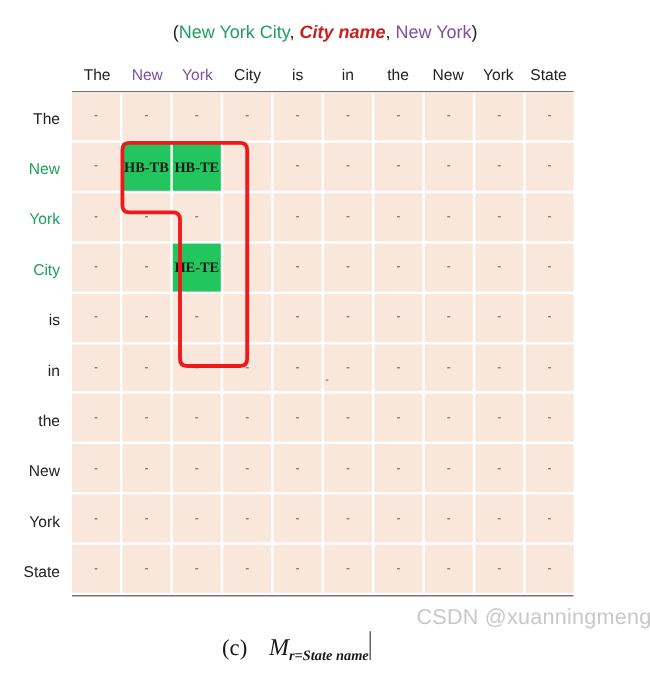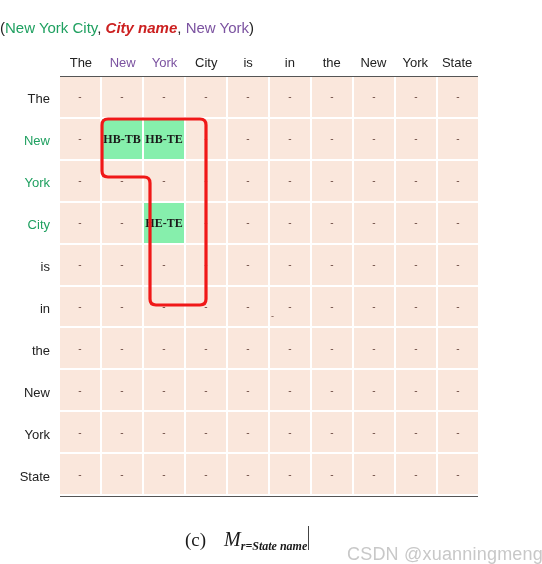--- a/index.html
+++ b/index.html
@@ -14,21 +14,21 @@
     font-family: "Liberation Sans", sans-serif;
     overflow: hidden;
   }
 
   
   #figure-title {
     position: absolute;
     top: 18px;
     left: 0;
     width: 542px;
-    text-align: left;
+    text-align: center;
     font-size: 15px;
     line-height: 20px;
     color: #222222;
     white-space: nowrap;
   }
   #figure-title .tok-green  { color: #1fa060; }
   #figure-title .tok-red    { color: #cc2020; font-style: italic; font-weight: bold; }
   #figure-title .tok-purple { color: #7b52a0; }
   #figure-title .tok-plain  { color: #222222; }
 
@@ -109,21 +109,21 @@
     flex: 1 1 0;
     background: #fae7dc;
     display: flex;
     align-items: center;
     justify-content: center;
     font-size: 10px;
     color: #6b4a42;
     position: relative;
   }
   #matrix-grid .grid-cell.filled {
-    background: #86efac;
+    background: #22c55e;
     color: #1a1a1a;
     font-family: "Liberation Serif", serif;
     font-weight: bold;
     font-size: 12px;
     line-height: 14px;
     text-align: left;
   }
   #matrix-grid .grid-cell .cell-line { display: block; }
 
   
@@ -175,21 +175,21 @@
     background: #444444;
     position: relative;
     top: 4px;
     margin-left: 1px;
   }
 
   
   #csdn-watermark {
     position: absolute;
     left: 347px;
-    top: 544px;
+    top: 504px;
     font-size: 18px;
     color: #c8c8c8;
     white-space: nowrap;
     letter-spacing: 0.2px;
   }
 </style>
 </head>
 <body>
 
 <div id="figure-title"><span class="tok-plain">(</span><span class="tok-green">New York City</span><span class="tok-plain">, </span><span class="tok-red">City name</span><span class="tok-plain">, </span><span class="tok-purple">New York</span><span class="tok-plain">)</span></div>

